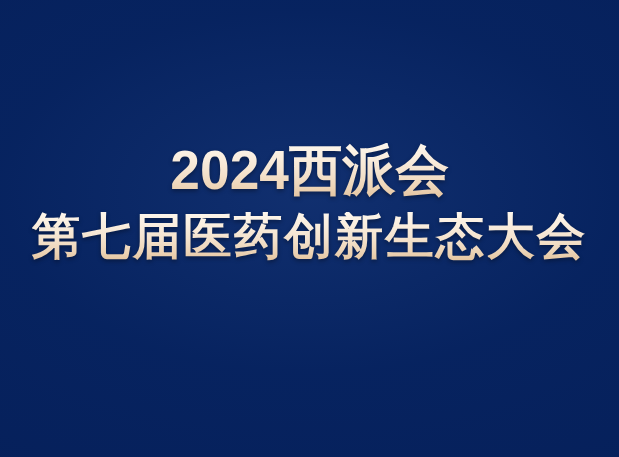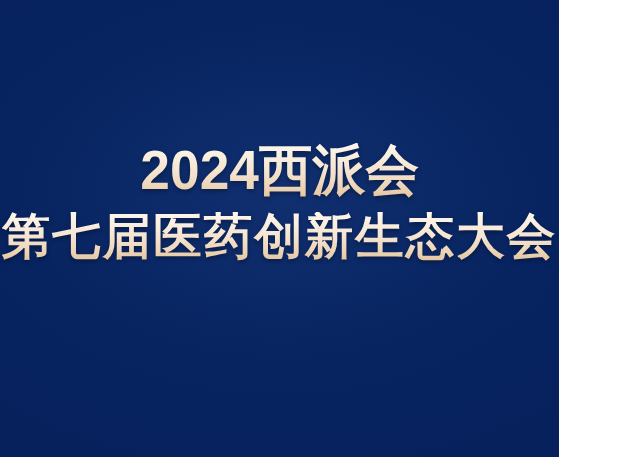--- a/index.html
+++ b/index.html
@@ -9,21 +9,21 @@
   body {
     width: 619px;
     height: 457px;
     overflow: hidden;
     font-family: "Liberation Sans", "DejaVu Sans", sans-serif;
   }
 
   
   #poster {
     position: relative;
-    width: 559px;
+    width: 619px;
     height: 457px;
     background: #06235f;
     overflow: hidden;
   }
 
   
   #poster::before {
     content: "";
     position: absolute;
     inset: 0;

